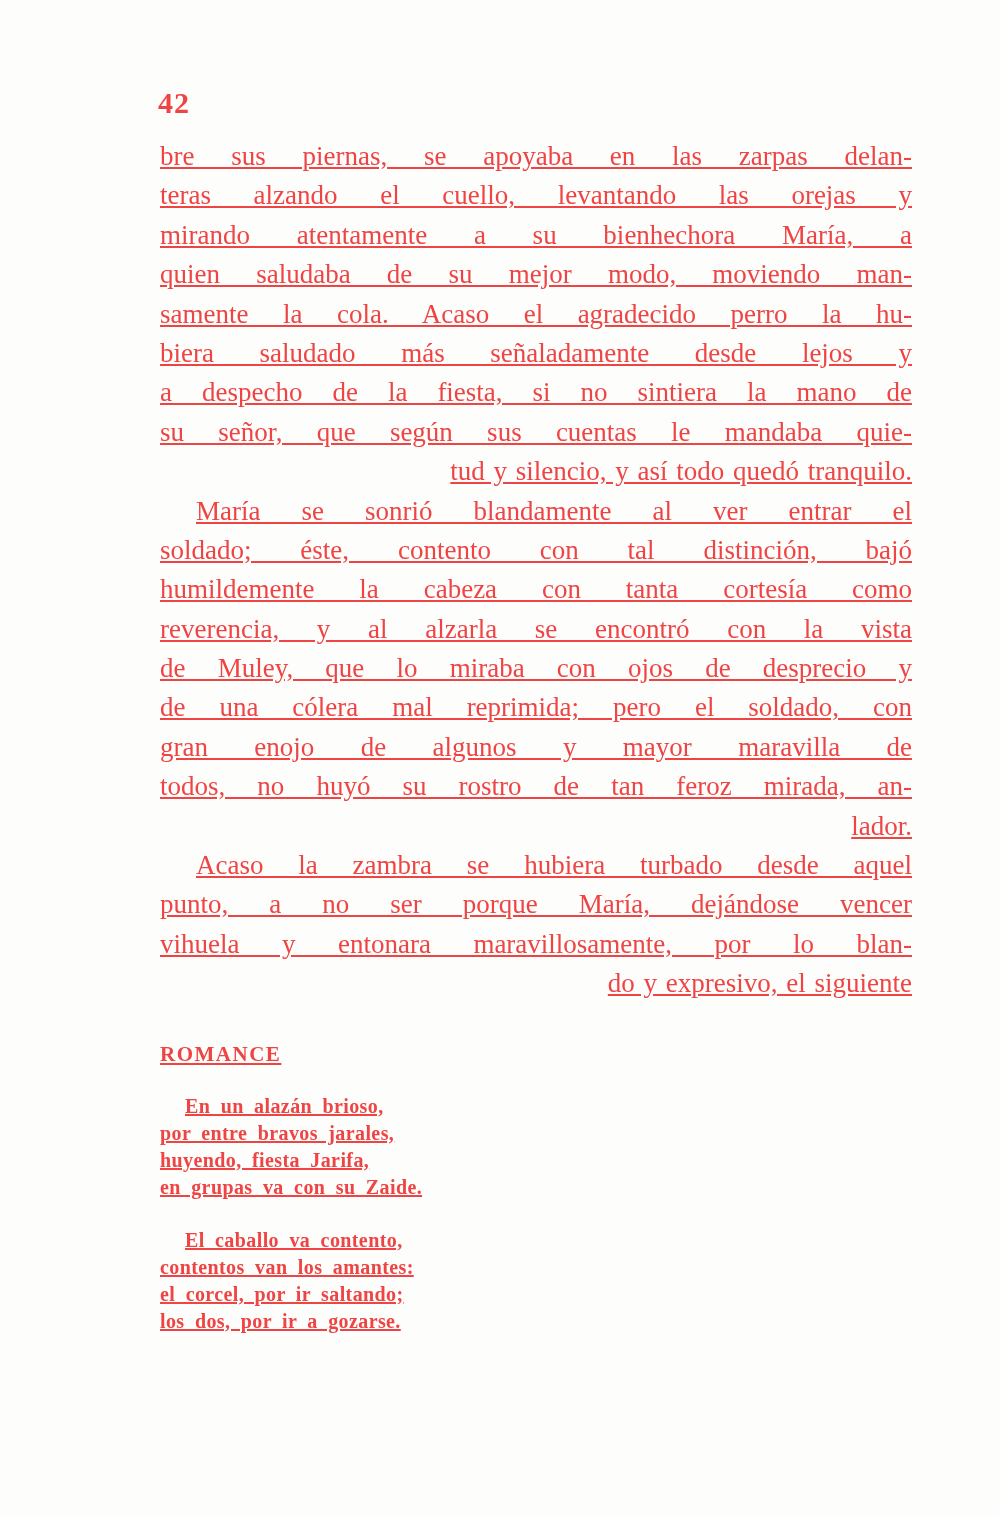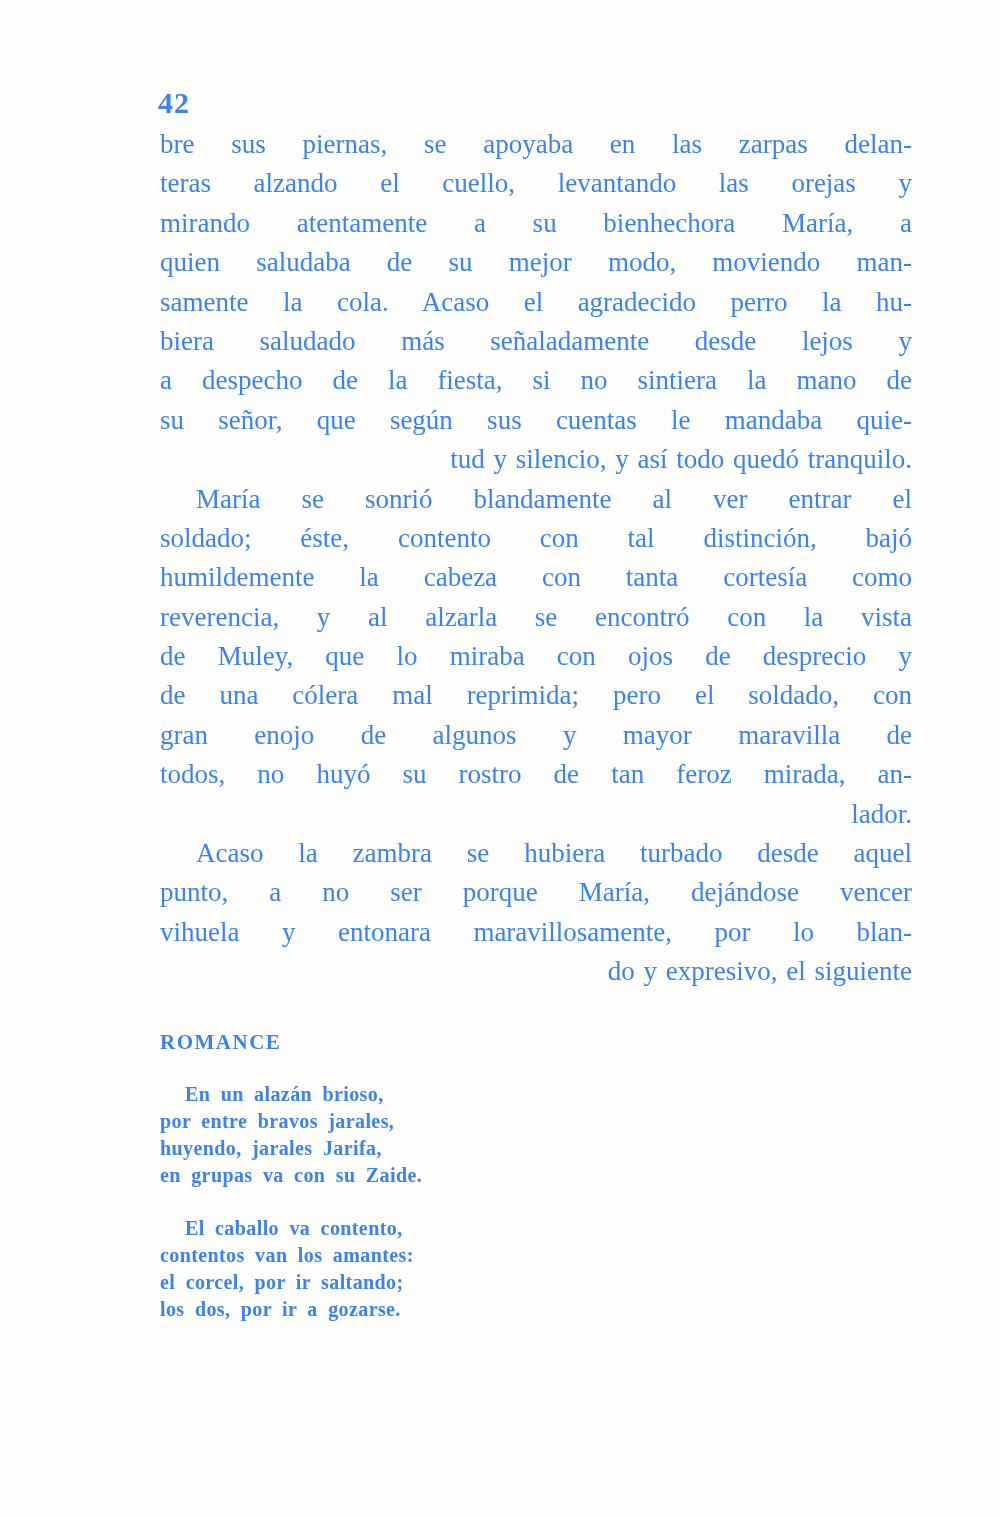--- a/index.html
+++ b/index.html
@@ -6,37 +6,38 @@
     margin: 0;
     padding: 0;
     background: #e8e8e8;
   }
   .page {
     position: relative;
     width: 1000px;
     height: 1517px;
     margin: 0 auto;
     background: #fdfdfc;
-    color: #3b82f6;
+    color: #ef4444;
     font-family: "Liberation Serif", "DejaVu Serif", serif;
     overflow: hidden;
   }
   .page-number {
     position: absolute;
     left: 158px;
     top: 86px;
     font-size: 30px;
     font-weight: bold;
     letter-spacing: 1px;
   }
   .text-block {
     position: absolute;
     left: 160px;
-    top: 125px;
+    top: 137px;
     width: 752px;
+    text-decoration: underline;
   }
   .line {
     font-size: 27px;
     line-height: 39.4px;
     height: 39.4px;
     overflow: hidden;
     text-align: justify;
     word-spacing: 2px;
   }
   
@@ -102,21 +103,21 @@
     <div class="line just indent">Acaso la zambra se hubiera turbado desde aquel</div>
     <div class="line just">punto, a no ser porque María, dejándose vencer</div>
     <div class="line just">vihuela y entonara maravillosamente, por lo blan-</div>
     <div class="line last">do y expresivo, el siguiente</div>
 
     <div class="romance-heading">ROMANCE</div>
 
     <div class="stanza">
       <div class="verse-line first">En un alazán brioso,</div>
       <div class="verse-line">por entre bravos jarales,</div>
-      <div class="verse-line">huyendo, jarales Jarifa,</div>
+      <div class="verse-line">huyendo, fiesta Jarifa,</div>
       <div class="verse-line">en grupas va con su Zaide.</div>
     </div>
 
     <div class="stanza">
       <div class="verse-line first">El caballo va contento,</div>
       <div class="verse-line">contentos van los amantes:</div>
       <div class="verse-line">el corcel, por ir saltando;</div>
       <div class="verse-line">los dos, por ir a gozarse.</div>
     </div>
 

